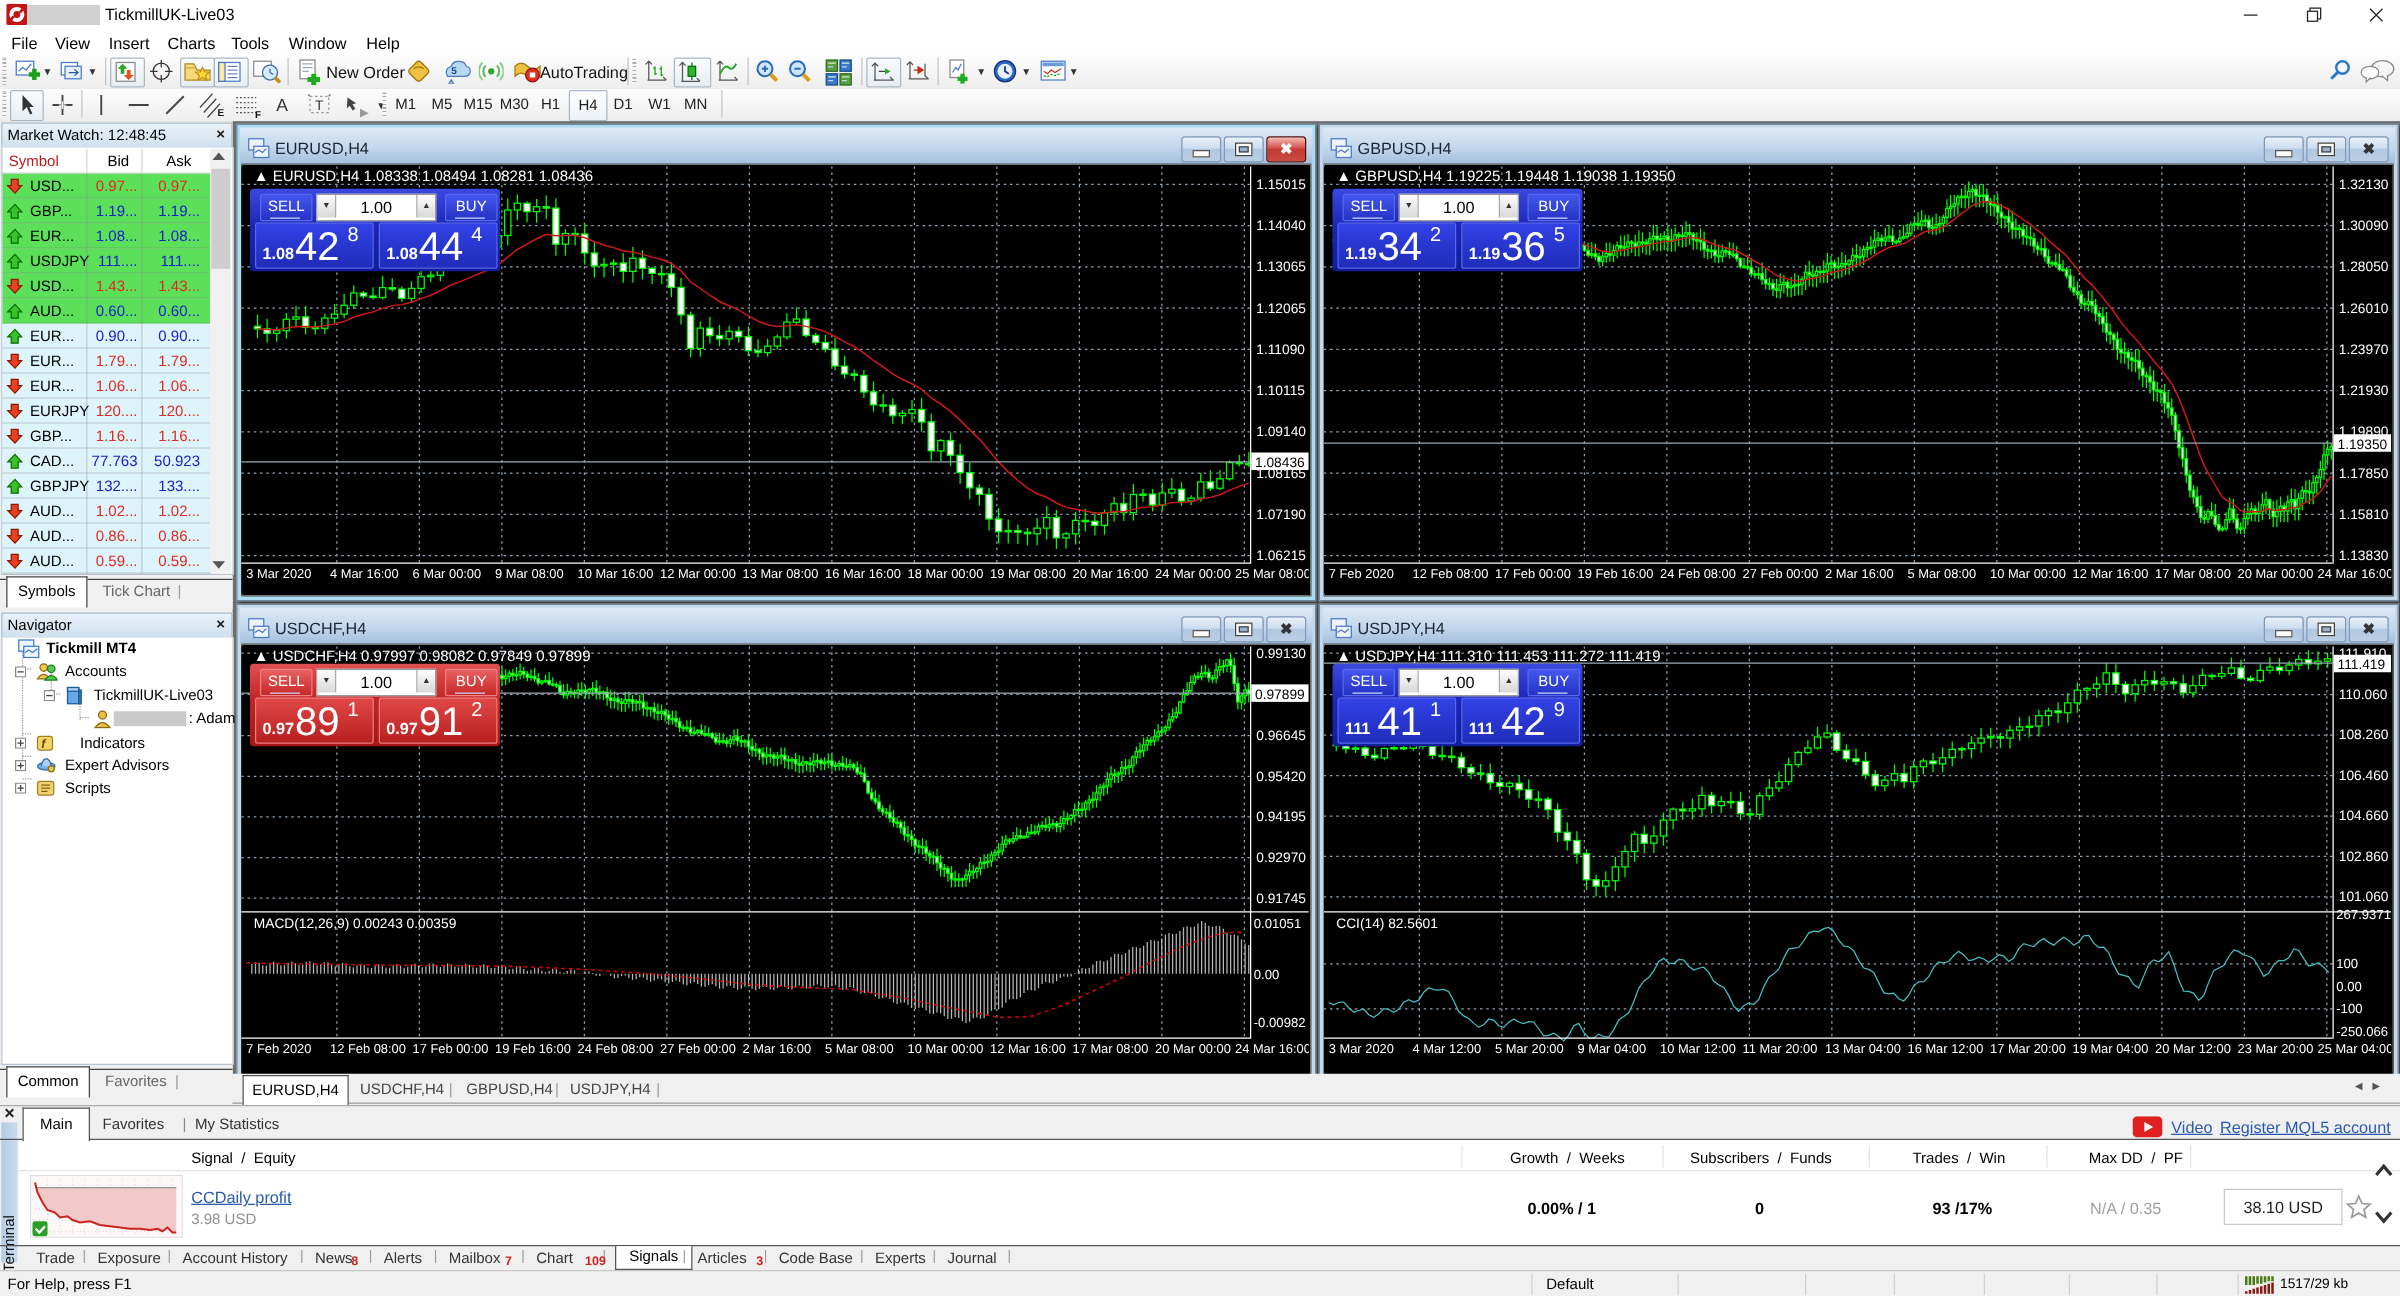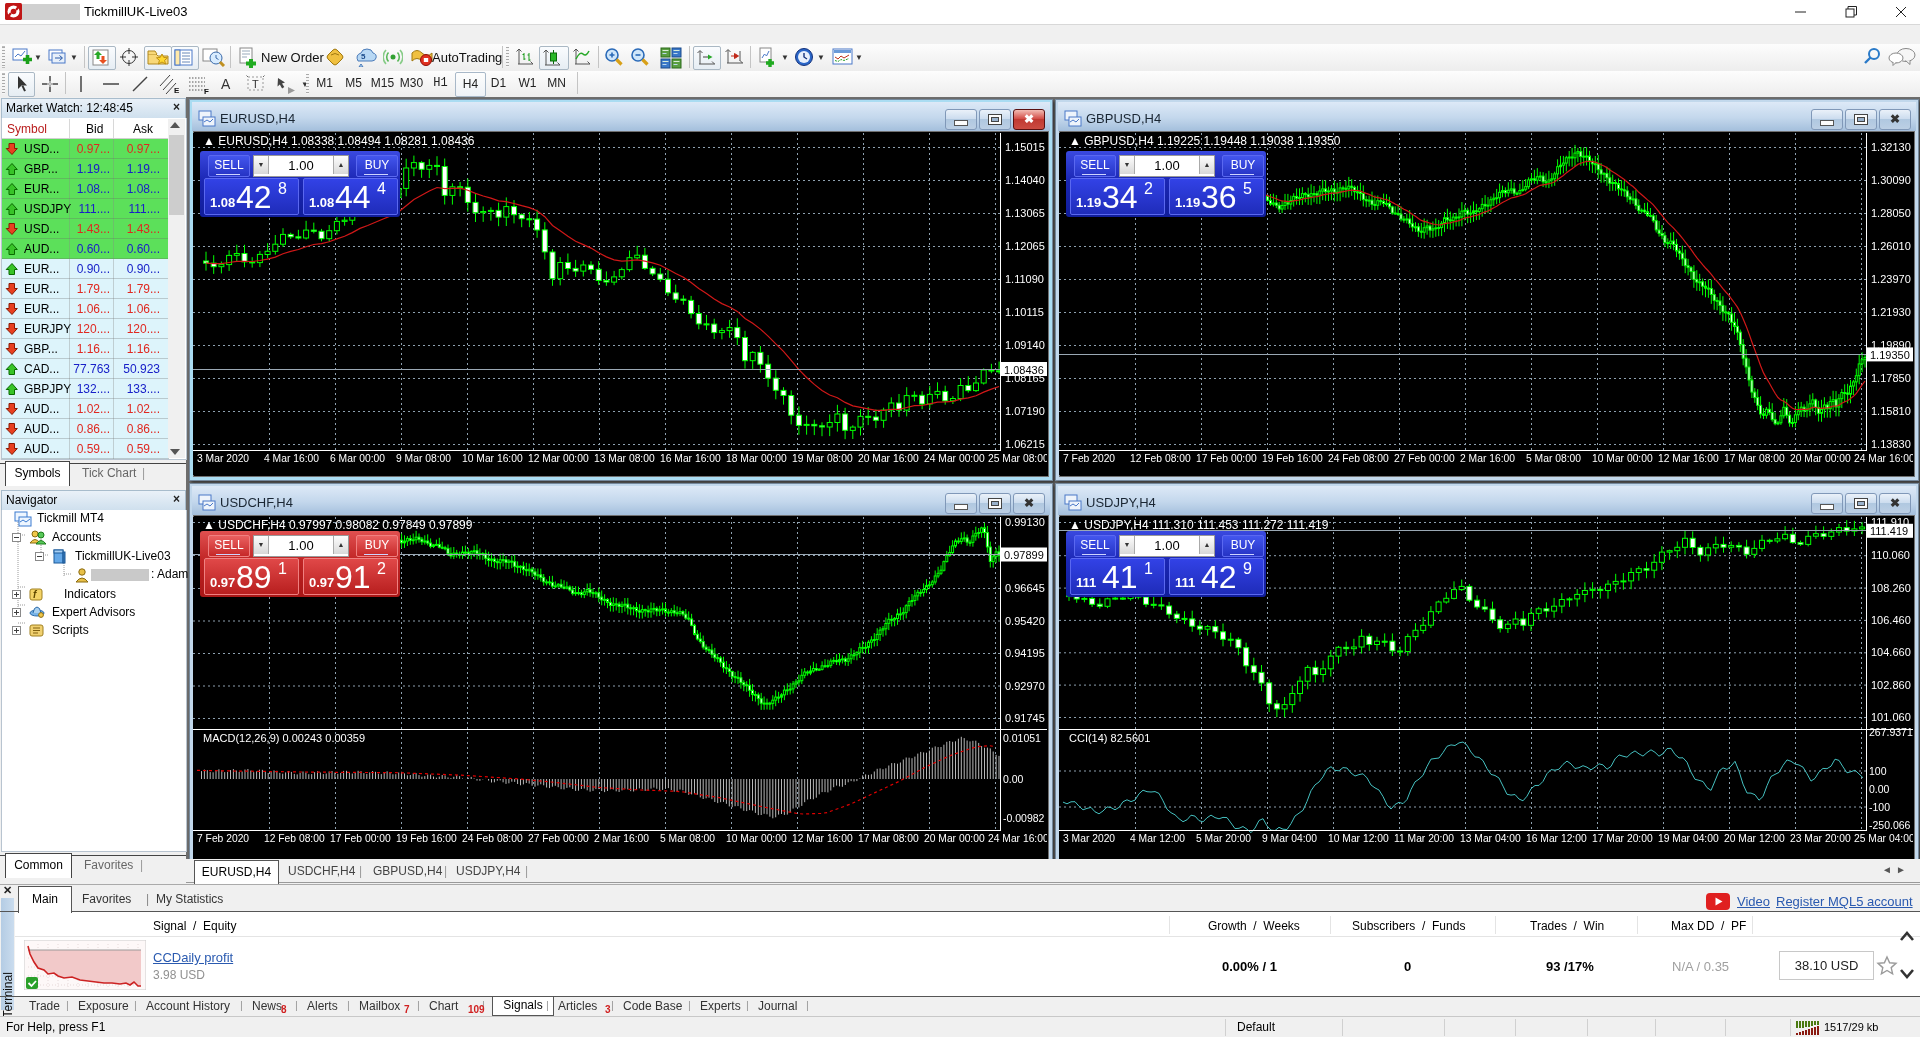--- a/index.html
+++ b/index.html
@@ -9,20 +9,29 @@
         <path d="M1.5 15.5 L6 10 M11 7 L15.5 1.5" stroke="#c01616" stroke-width="2.2"></path>
       </svg>
       <div style="position:absolute;left:22px;top:4px;width:58px;height:16px;background:#d0d0d0;"></div>
       <span style="position:absolute;left:84px;top:4px;font-size:13px;color:#000">TickmillUK-Live03</span>
       <svg width="150" height="24" viewBox="0 0 150 24" style="position:absolute;left:1770px;top:0">
         <path d="M25 12 h11" stroke="#222"></path>
         <rect x="76" y="9" width="8" height="8" fill="#fff" stroke="#222"></rect>
         <path d="M78 9 v-2.5 h8.5 v8.5 h-2.5" fill="none" stroke="#222"></path>
         <path d="M126 7 l10 10 M136 7 l-10 10" stroke="#222"></path>
       </svg>
+    </div>
+    <div style="position:absolute;left:0;top:24px;width:1920px;height:20px;background:#fff;">
+      <span style="position:absolute;left:9px;top:3px;font-size:13px;color:#000">File</span>
+      <span style="position:absolute;left:44px;top:3px;font-size:13px;color:#000">View</span>
+      <span style="position:absolute;left:87px;top:3px;font-size:13px;color:#000">Insert</span>
+      <span style="position:absolute;left:134px;top:3px;font-size:13px;color:#000">Charts</span>
+      <span style="position:absolute;left:185px;top:3px;font-size:13px;color:#000">Tools</span>
+      <span style="position:absolute;left:231px;top:3px;font-size:13px;color:#000">Window</span>
+      <span style="position:absolute;left:293px;top:3px;font-size:13px;color:#000">Help</span>
     </div>
     <div style="position:absolute;left:0;top:44px;width:1920px;height:27px;background:linear-gradient(180deg,#fdfdfd,#ededed);border-bottom:1px solid #d0d0d0;"></div>
     <div style="position:absolute;left:0;top:71px;width:1920px;height:26px;background:linear-gradient(180deg,#fdfdfd,#ededed);border-bottom:1px solid #b8b8b8;"></div>
     <div style="position:absolute;left:2px;top:46px;width:3px;height:22px;background:repeating-linear-gradient(180deg,#bbb 0,#bbb 1px,#fff 1px,#fff 3px);"></div>
     <div style="position:absolute;left:2px;top:73px;width:3px;height:20px;background:repeating-linear-gradient(180deg,#bbb 0,#bbb 1px,#fff 1px,#fff 3px);"></div>
     <div style="position:absolute;left:2px;top:47px;width:3px;height:20px;background:repeating-linear-gradient(180deg,#aaa 0,#aaa 1px,#f6f6f6 1px,#f6f6f6 3px);"></div>
     <div style="position:absolute;left:10px;top:46px;width:24px;height:22px; border-radius:2px;">
       <svg width="22" height="20" viewBox="0 0 22 20" style="position:absolute;left:2px;top:1px">
         <rect x="1" y="2" width="14" height="11" fill="#fff" stroke="#4a78c8"></rect>
         <path d="M3 10 l3 -3 l3 2 l4 -5" stroke="#4a78c8" fill="none"></path>
@@ -266,21 +275,21 @@
         <path d="M4 5 l7 4.5 -3 .9 2.3 3.6 -2.2 1.4 -2.3 -3.8 -2.3 2 z" fill="#444"></path>
         <path d="M14 14 l7 3.5 -7 3.5 z" fill="#999"></path>
       </svg>
     </div>
     <span style="position:absolute;left:301px;top:80px;font-size:8px;color:#333">▼</span>
     <div style="position:absolute;left:306px;top:74px;width:3px;height:20px;background:repeating-linear-gradient(180deg,#aaa 0,#aaa 1px,#f6f6f6 1px,#f6f6f6 3px);"></div>
     <div style="position:absolute;left:310px;top:72px;width:29px;height:23px; border-radius:2px;text-align:center;font-size:12px;color:#222;line-height:23px;">M1</div>
     <div style="position:absolute;left:339px;top:72px;width:29px;height:23px; border-radius:2px;text-align:center;font-size:12px;color:#222;line-height:23px;">M5</div>
     <div style="position:absolute;left:368px;top:72px;width:29px;height:23px; border-radius:2px;text-align:center;font-size:12px;color:#222;line-height:23px;">M15</div>
     <div style="position:absolute;left:397px;top:72px;width:29px;height:23px; border-radius:2px;text-align:center;font-size:12px;color:#222;line-height:23px;">M30</div>
-    <div style="position:absolute;left:426px;top:72px;width:29px;height:23px; border-radius:2px;text-align:center;font-size:12px;color:#222;line-height:23px;font-family:Liberation Mono, monospace;">H1</div>
+    <div style="position:absolute;left:426px;top:72px;width:29px;height:23px; border-radius:2px;text-align:center;font-size:12px;color:#222;line-height:23px;">H1</div>
     <div style="position:absolute;left:455px;top:72px;width:29px;height:23px;border:1px solid #a8b8c8;background:linear-gradient(180deg,#fdfdfd,#eef2f6); border-radius:2px;text-align:center;font-size:12px;color:#222;line-height:23px;">H4</div>
     <div style="position:absolute;left:484px;top:72px;width:29px;height:23px; border-radius:2px;text-align:center;font-size:12px;color:#222;line-height:23px;">D1</div>
     <div style="position:absolute;left:513px;top:72px;width:29px;height:23px; border-radius:2px;text-align:center;font-size:12px;color:#222;line-height:23px;">W1</div>
     <div style="position:absolute;left:542px;top:72px;width:29px;height:23px; border-radius:2px;text-align:center;font-size:12px;color:#222;line-height:23px;">MN</div>
     <div style="position:absolute;left:577px;top:72px;width:1px;height:22px;background:#c4c4c4"></div>
     <div style="position:absolute;left:186px;top:97px;width:1734px;height:766px;background:#6e6e6e;"></div>
     <div style="position:absolute;left:0;top:97px;width:186px;height:391px;background:#f0f0f0;"></div>
     <div style="position:absolute;left:1px;top:98px;width:183px;height:19px;background:linear-gradient(180deg,#eaf1f8,#cfe0ee);border:1px solid #a8bccc;">
       <span style="position:absolute;left:4px;top:2px;color:#000;font-size:12px">Market Watch: 12:48:45</span>
       <span style="position:absolute;right:5px;top:1px;font-weight:bold;font-size:12px;color:#222">×</span>
@@ -493,21 +502,21 @@
         <path d="M41 50 h8"></path>
         <path d="M64 54 v17 M64 69 h8"></path>
         <path d="M18 82 h8 M18 100 h8 M18 118 h8"></path>
       </g>
     </svg>
     <svg width="18" height="16" viewBox="0 0 18 16" style="position:absolute;left:14px;top:511px">
       <rect x="1" y="1" width="12" height="9" fill="#eef6ff" stroke="#3a7ad0"></rect>
       <rect x="5" y="6" width="12" height="9" fill="#eef6ff" stroke="#3a7ad0"></rect>
       <path d="M6 11 l3 -2 l3 2 l4 -3" fill="none" stroke="#3a7ad0"></path>
     </svg>
-    <span style="position:absolute;left:37px;top:511px;color:#000;">Tickmill MT4</span>
+    <span style="position:absolute;left:37px;top:511px;color:#000;font-weight:bold;">Tickmill MT4</span>
     <svg width="17" height="15" viewBox="0 0 17 15" style="position:absolute;left:29px;top:530px">
       <circle cx="6" cy="4" r="3" fill="#f0c84a" stroke="#8a6a10"></circle>
       <path d="M1 13 q5 -7 10 0 z" fill="#f0c84a" stroke="#8a6a10"></path>
       <circle cx="12" cy="5" r="3" fill="#58c858" stroke="#1a7a1a"></circle>
       <path d="M7 14 q5 -7 10 0 z" fill="#58c858" stroke="#1a7a1a"></path>
     </svg>
     <span style="position:absolute;left:52px;top:530px;color:#000;">Accounts</span>
     <svg width="9" height="9" viewBox="0 0 9 9" style="position:absolute;left:12px;top:533px">
       <rect x="0.5" y="0.5" width="8" height="8" fill="#fff" stroke="#8a8a8a"></rect>
       <path d="M2 4.5 h5" stroke="#404040"></path>

